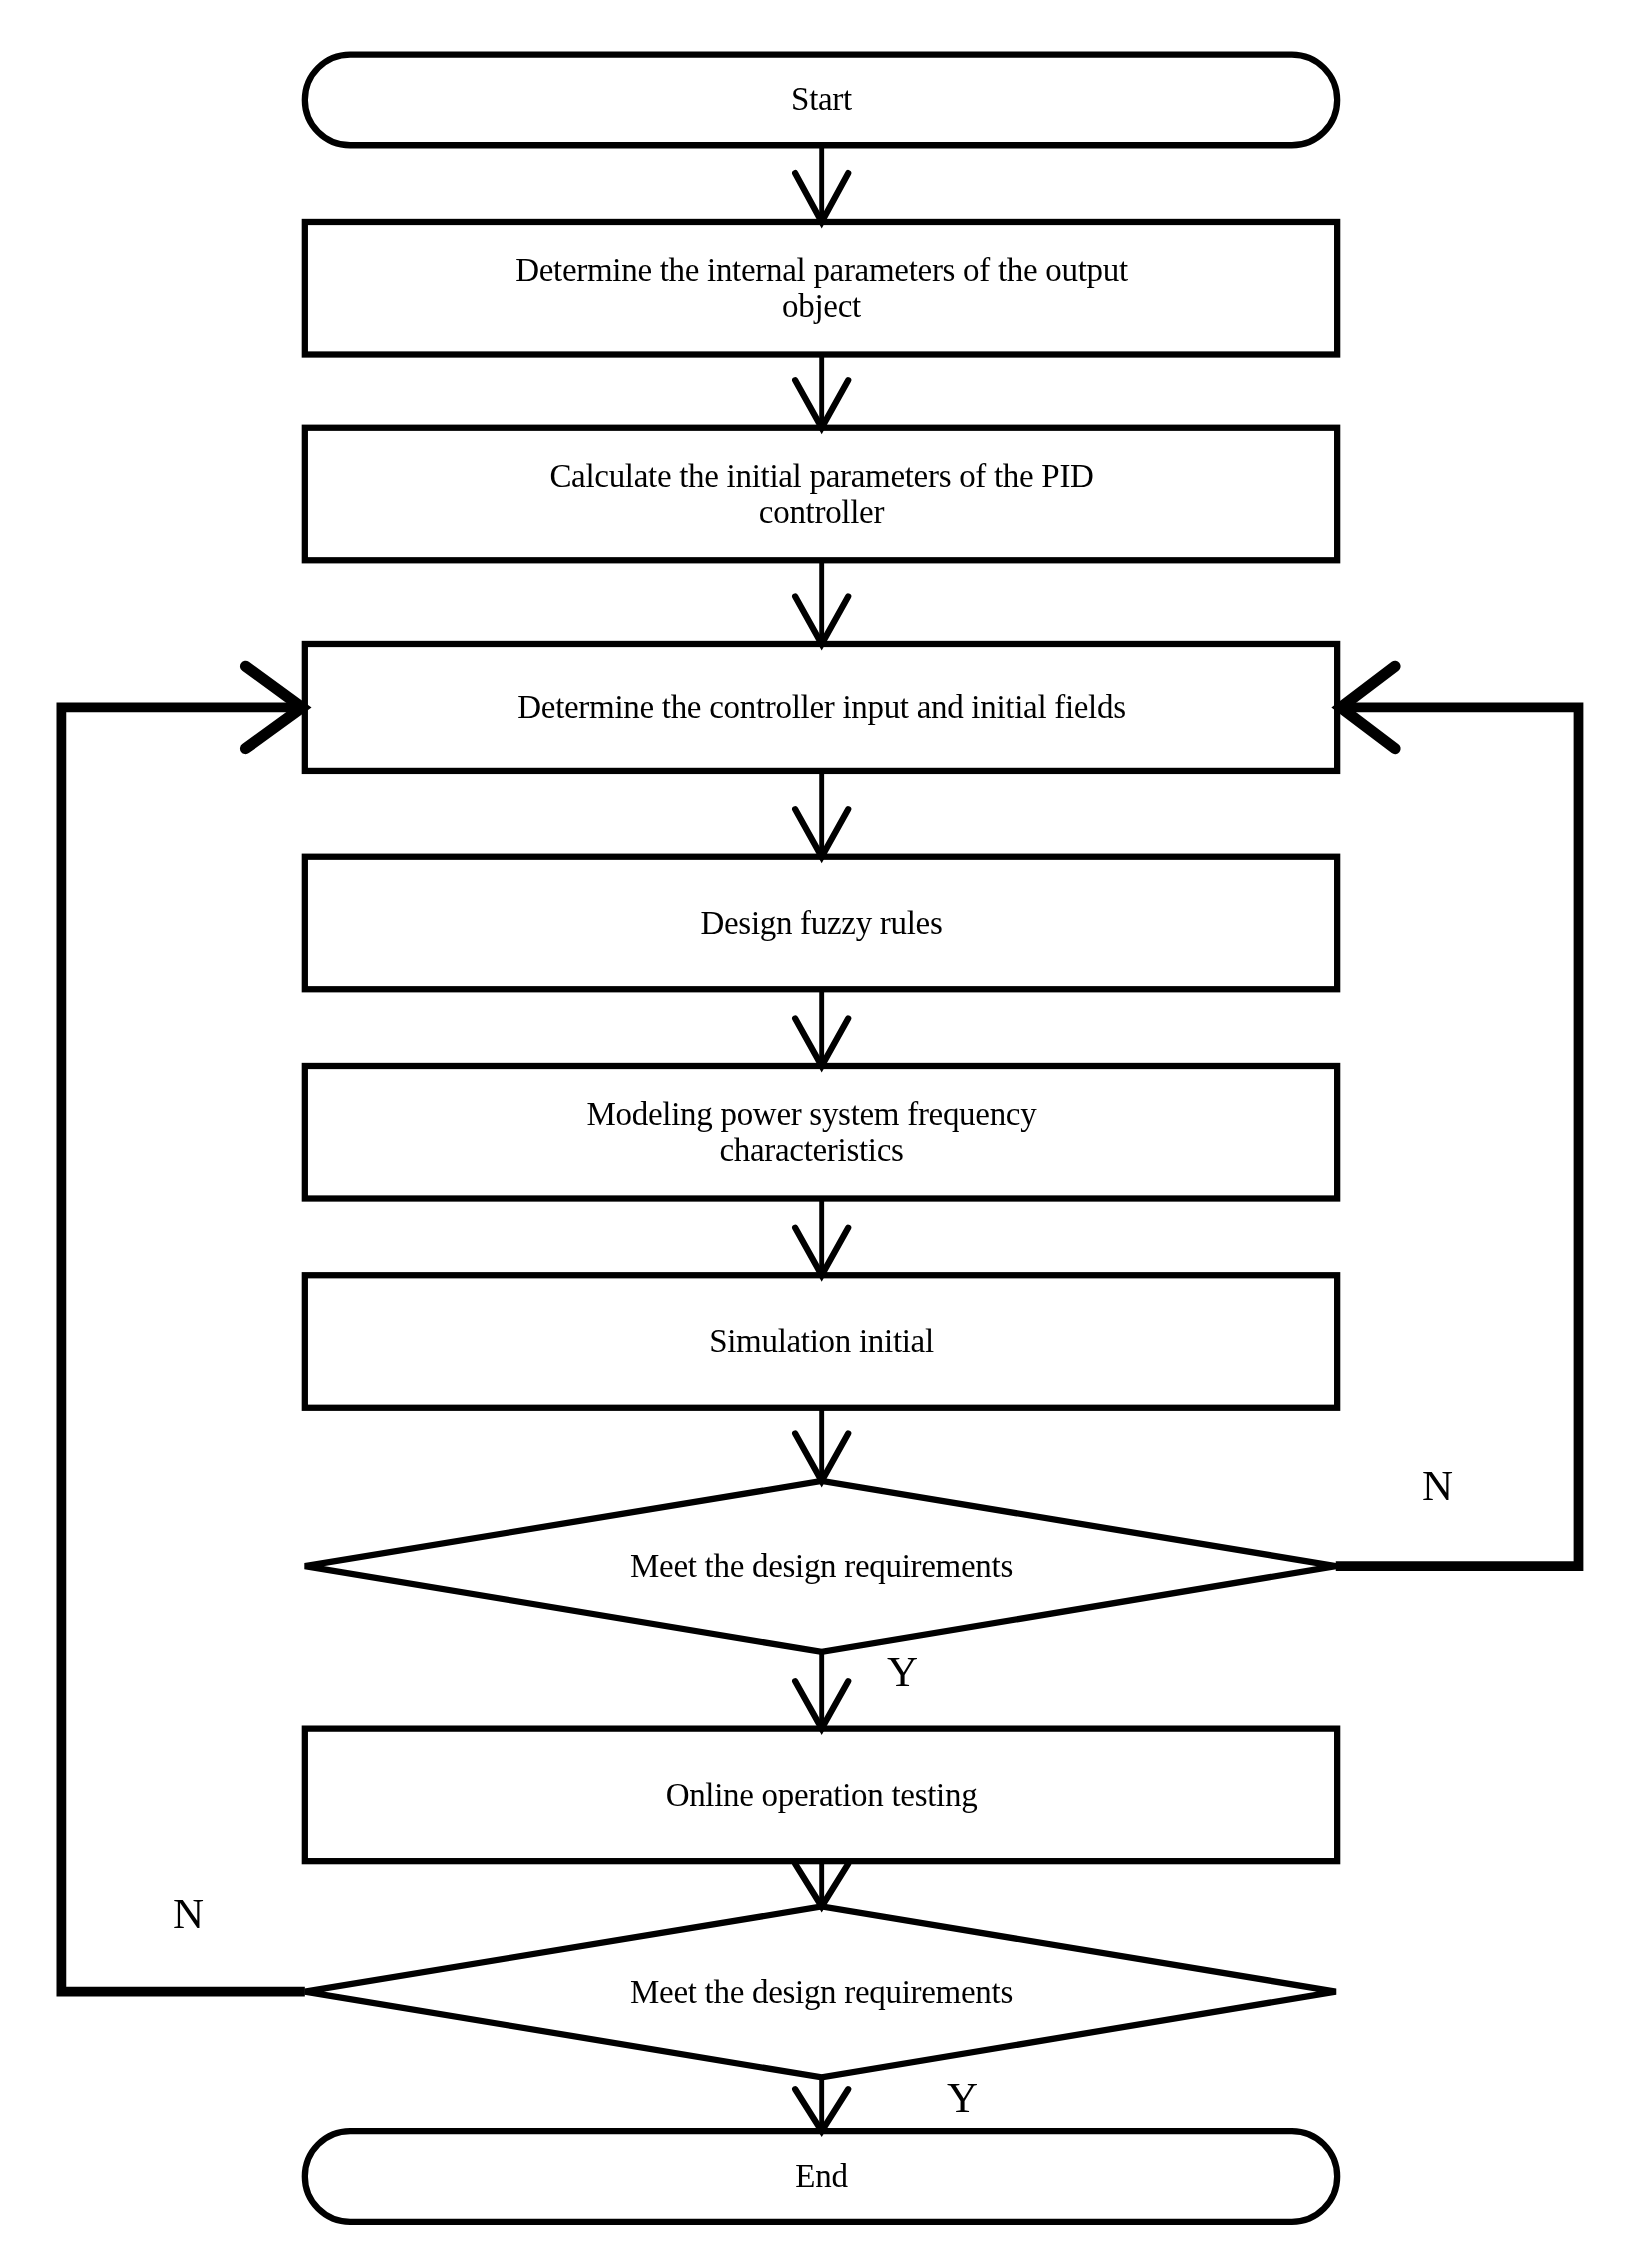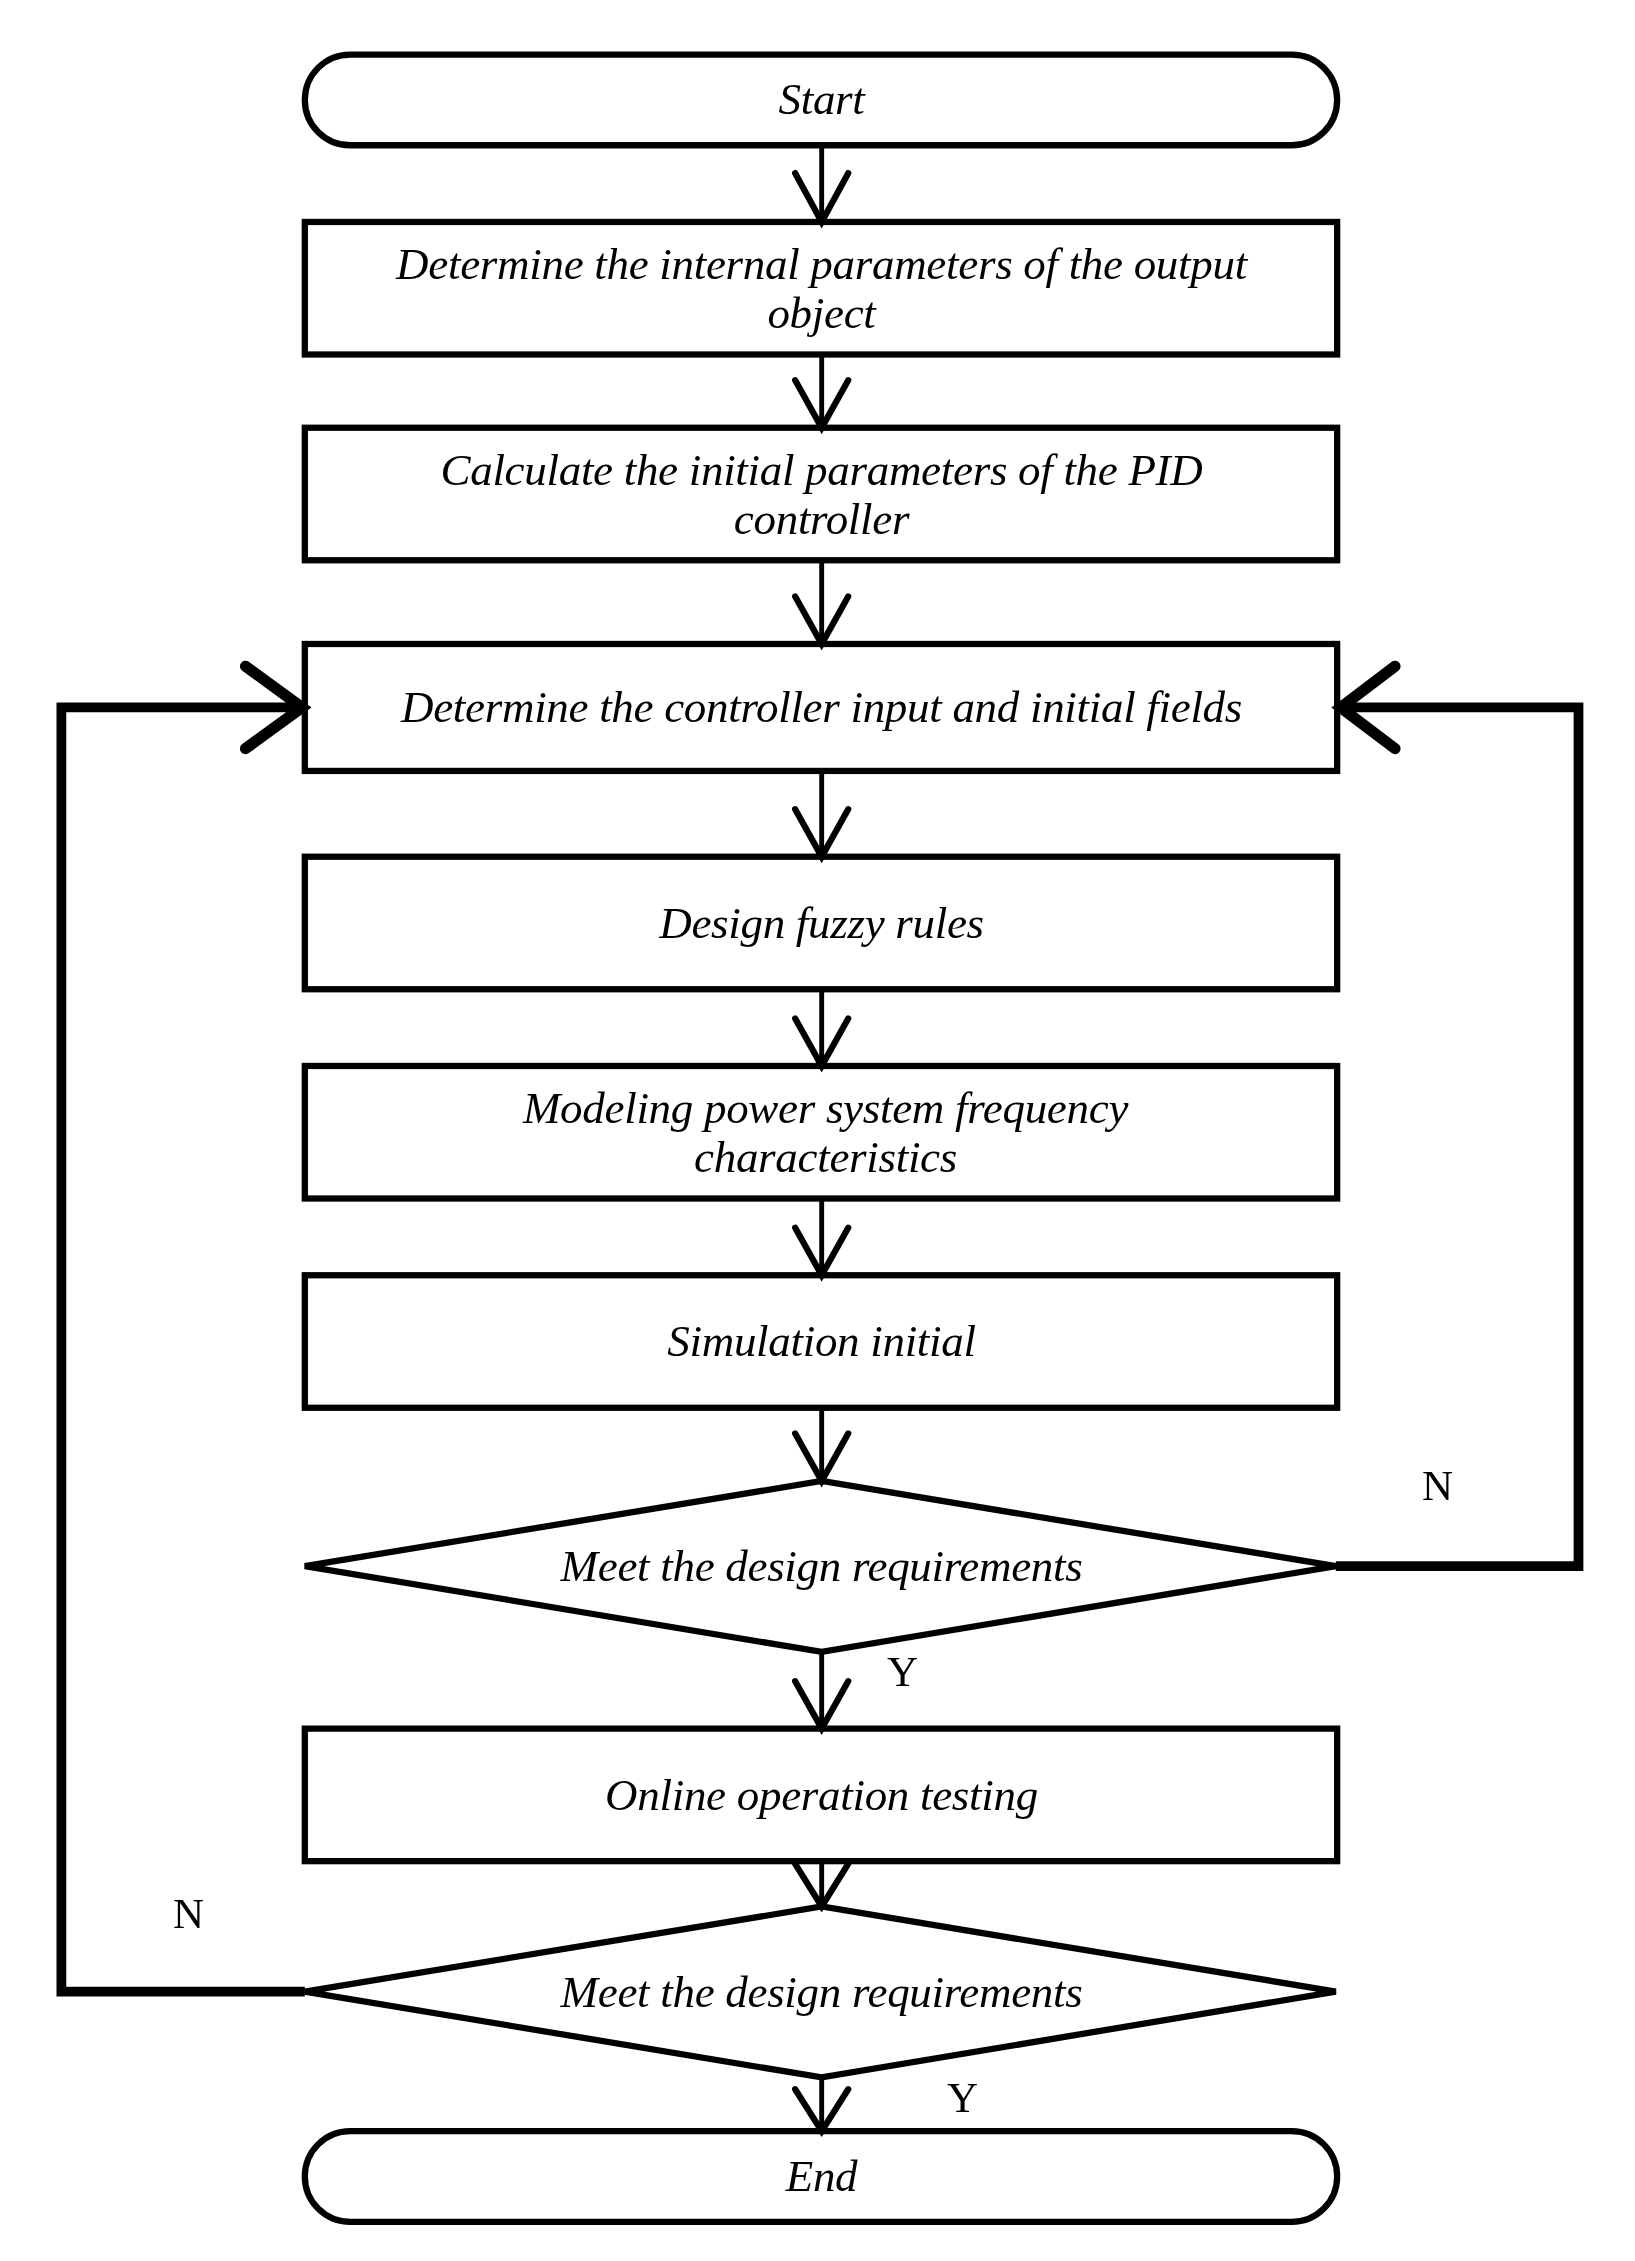--- a/index.html
+++ b/index.html
@@ -23,26 +23,25 @@
     height: 2261px;
   }
   .node-text {
     position: absolute;
     display: flex;
     align-items: center;
     justify-content: center;
     text-align: center;
     color: #000000;
     font-family: "Liberation Serif", "DejaVu Serif", serif;
-    font-size: 45px;
+    font-size: 33px;
     line-height: 1.08;
     letter-spacing: -0.3px;
     white-space: pre-line;
     pointer-events: none;
-    font-style: italic;
   }
   .edge-label {
     position: absolute;
     color: #000000;
     font-family: "Liberation Serif", "DejaVu Serif", serif;
     font-size: 43px;
     line-height: 1;
   }
 </style>
 </head>
@@ -141,21 +140,21 @@
   <div class="node-text" style="left:305px; top:222px; width:1033px; height:133px;">Determine the internal parameters of the output
 object</div>
 
   <div class="node-text" style="left:305px; top:428px; width:1033px; height:133px;">Calculate the initial parameters of the PID
 controller</div>
 
   <div class="node-text" style="left:305px; top:644px; width:1033px; height:127px;">Determine the controller input and initial fields</div>
 
   <div class="node-text" style="left:305px; top:857px; width:1033px; height:133px;">Design fuzzy rules</div>
 
-  <div class="node-text" style="left:309px; top:1066px; width:1033px; height:133px;">Modeling power system frequency
+  <div class="node-text" style="left:295px; top:1066px; width:1033px; height:133px;">Modeling power system frequency
 characteristics</div>
 
   <div class="node-text" style="left:305px; top:1275px; width:1033px; height:133px;">Simulation initial</div>
 
   <div class="node-text" style="left:305px; top:1521px; width:1033px; height:91px;">Meet the design requirements</div>
 
   <div class="node-text" style="left:305px; top:1729px; width:1033px; height:133px;">Online operation testing</div>
 
   <div class="node-text" style="left:305px; top:1947px; width:1033px; height:91px;">Meet the design requirements</div>
 

